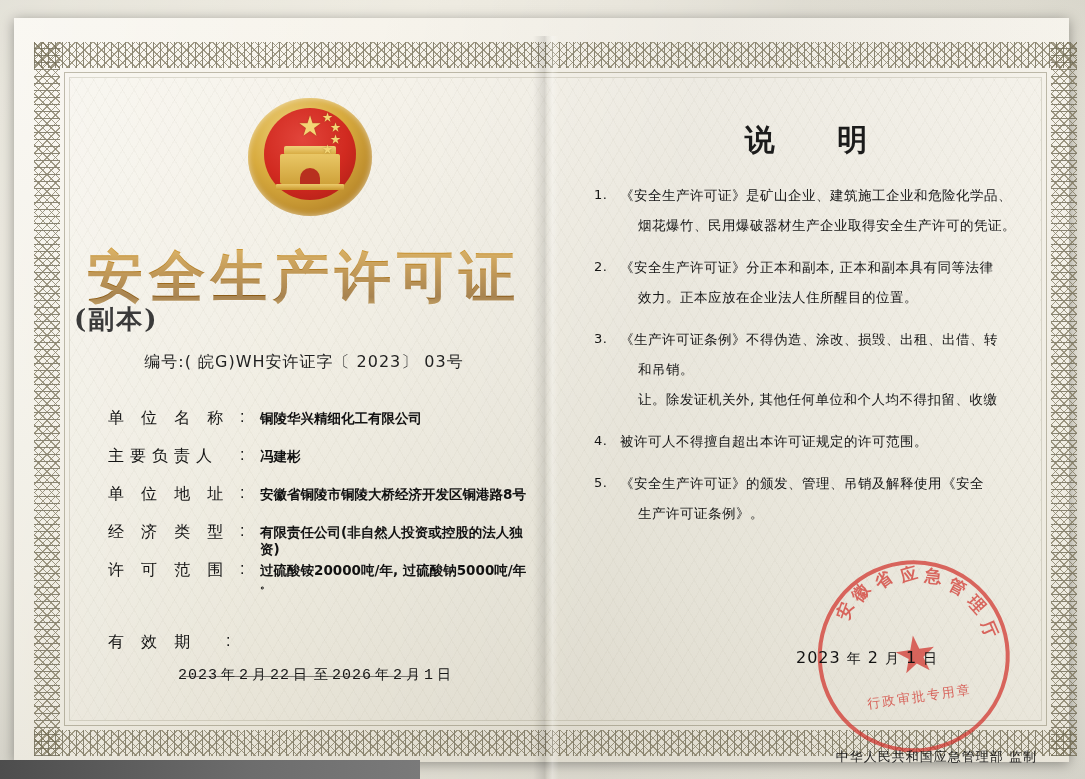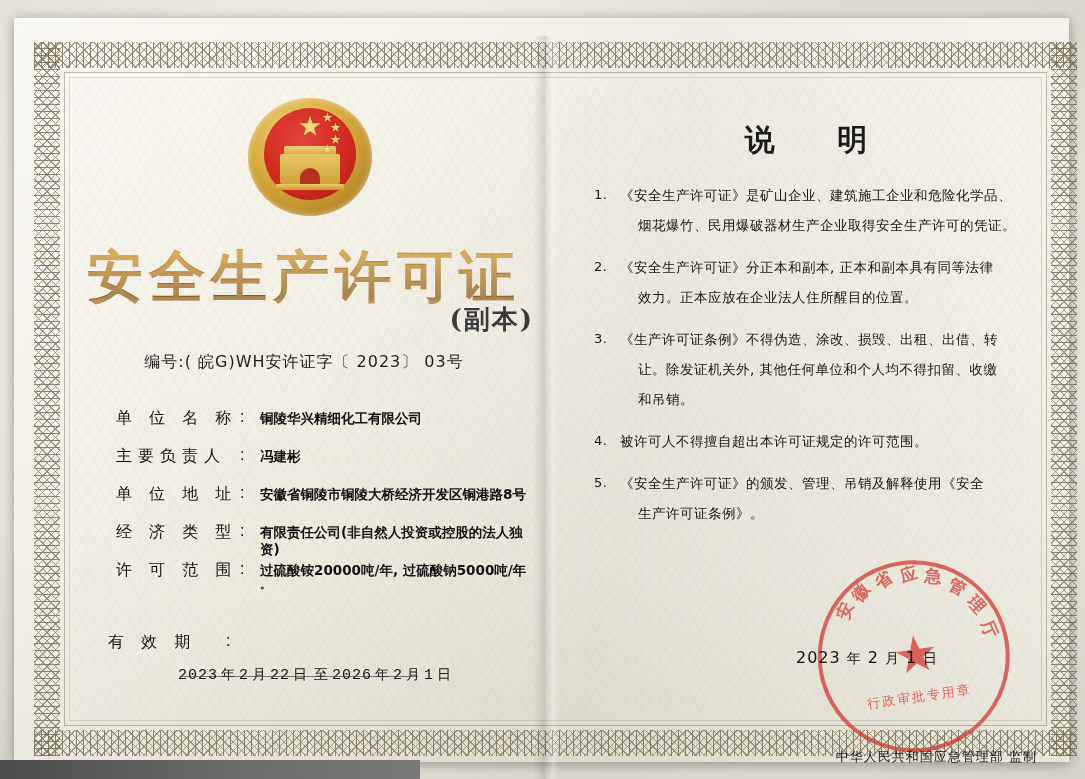--- a/index.html
+++ b/index.html
@@ -179,21 +179,21 @@
     background: linear-gradient(180deg, #d9a43a 0%, #b07a22 40%, #8a5a16 75%, #d8b156 100%);
     -webkit-background-clip: text;
     background-clip: text;
     color: transparent;
     text-shadow: 0 1px 0 rgba(255,255,255,0.25);
   }
   #cert-subtitle {
     position: absolute;
     left: 0; top: 222px;
     width: 460px;
-    text-align: right;
+    text-align: left;
     font-family: "DejaVu Serif", "Liberation Serif", serif;
     font-weight: bold;
     font-size: 26px;
     color: #3a3a3a;
     letter-spacing: 2px;
   }
   #cert-number {
     position: absolute;
     left: 0; top: 272px;
     width: 460px;
@@ -209,21 +209,21 @@
     position: absolute;
     left: 34px; top: 322px;
     width: 420px;
   }
   .field-row {
     position: relative;
     height: 38px;
   }
   .field-label {
     position: absolute;
-    left: 8px; top: 6px;
+    left: 0; top: 6px;
     width: 130px;
     font-size: 16px;
     color: #141414;
     letter-spacing: 6px;
     font-family: "DejaVu Sans", sans-serif;
   }
   .field-colon {
     position: absolute;
     left: 132px; top: 6px;
     font-size: 16px;
@@ -513,22 +513,22 @@
           <span class="notice-text">
             <span>《安全生产许可证》分正本和副本, 正本和副本具有同等法律</span>
             <span class="l2">效力。正本应放在企业法人住所醒目的位置。</span>
           </span>
         </div>
 
         <div class="notice-item">
           <span class="notice-num">3.</span>
           <span class="notice-text">
             <span>《生产许可证条例》不得伪造、涂改、损毁、出租、出借、转</span>
+            <span class="l2">和吊销。</span>
             <span class="l2">让。除发证机关外, 其他任何单位和个人均不得扣留、收缴</span>
-            <span class="l2">和吊销。</span>
           </span>
         </div>
 
         <div class="notice-item">
           <span class="notice-num">4.</span>
           <span class="notice-text">
             <span>被许可人不得擅自超出本许可证规定的许可范围。</span>
           </span>
         </div>
 

